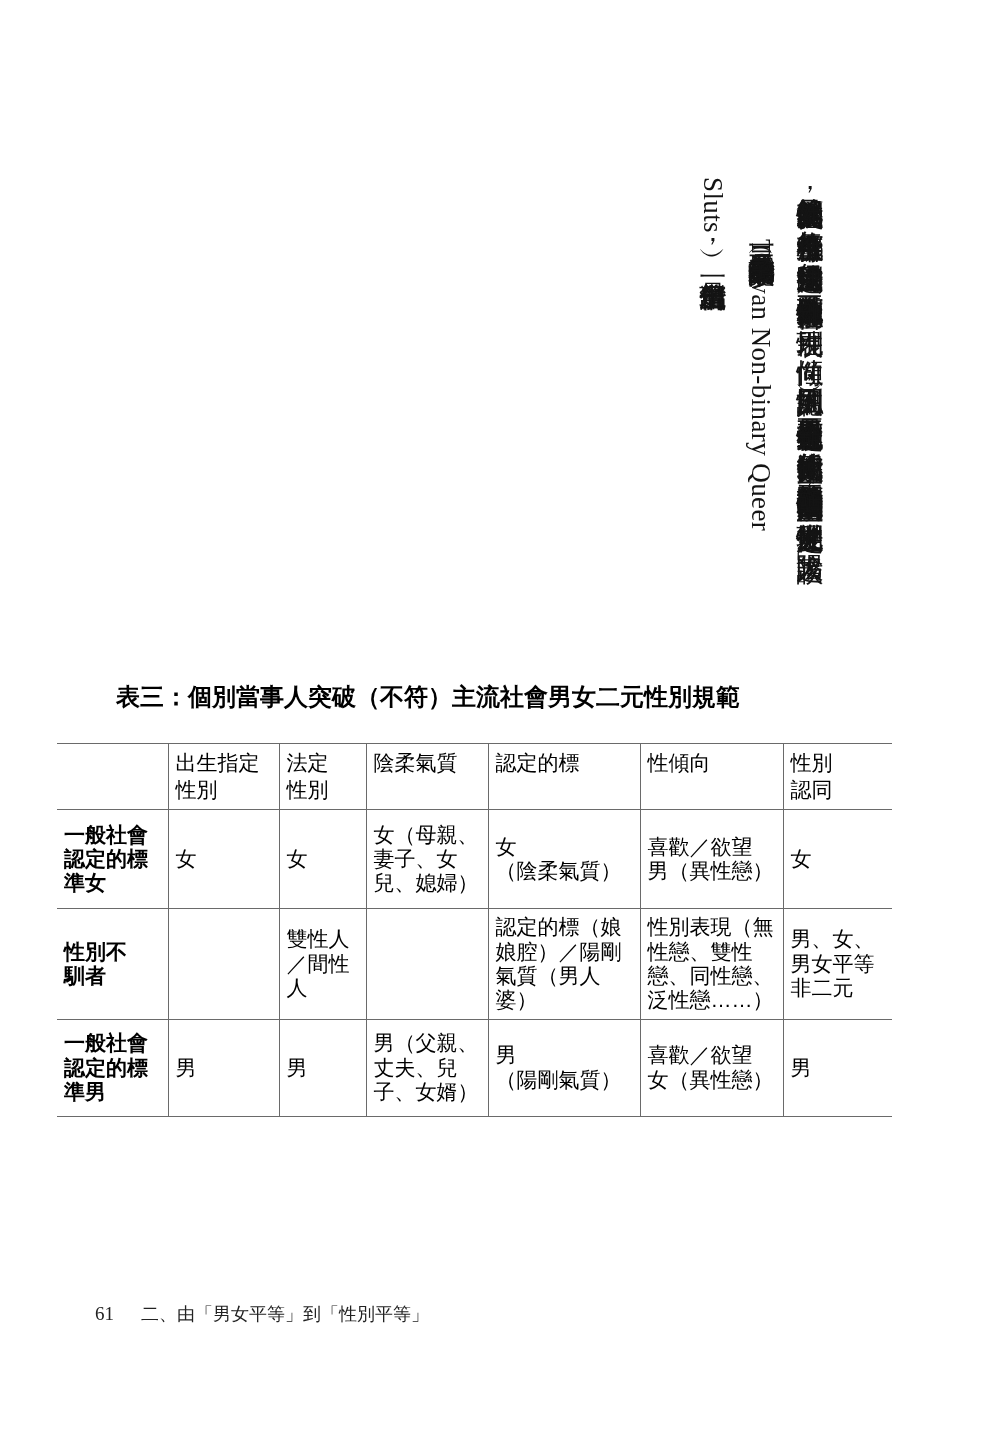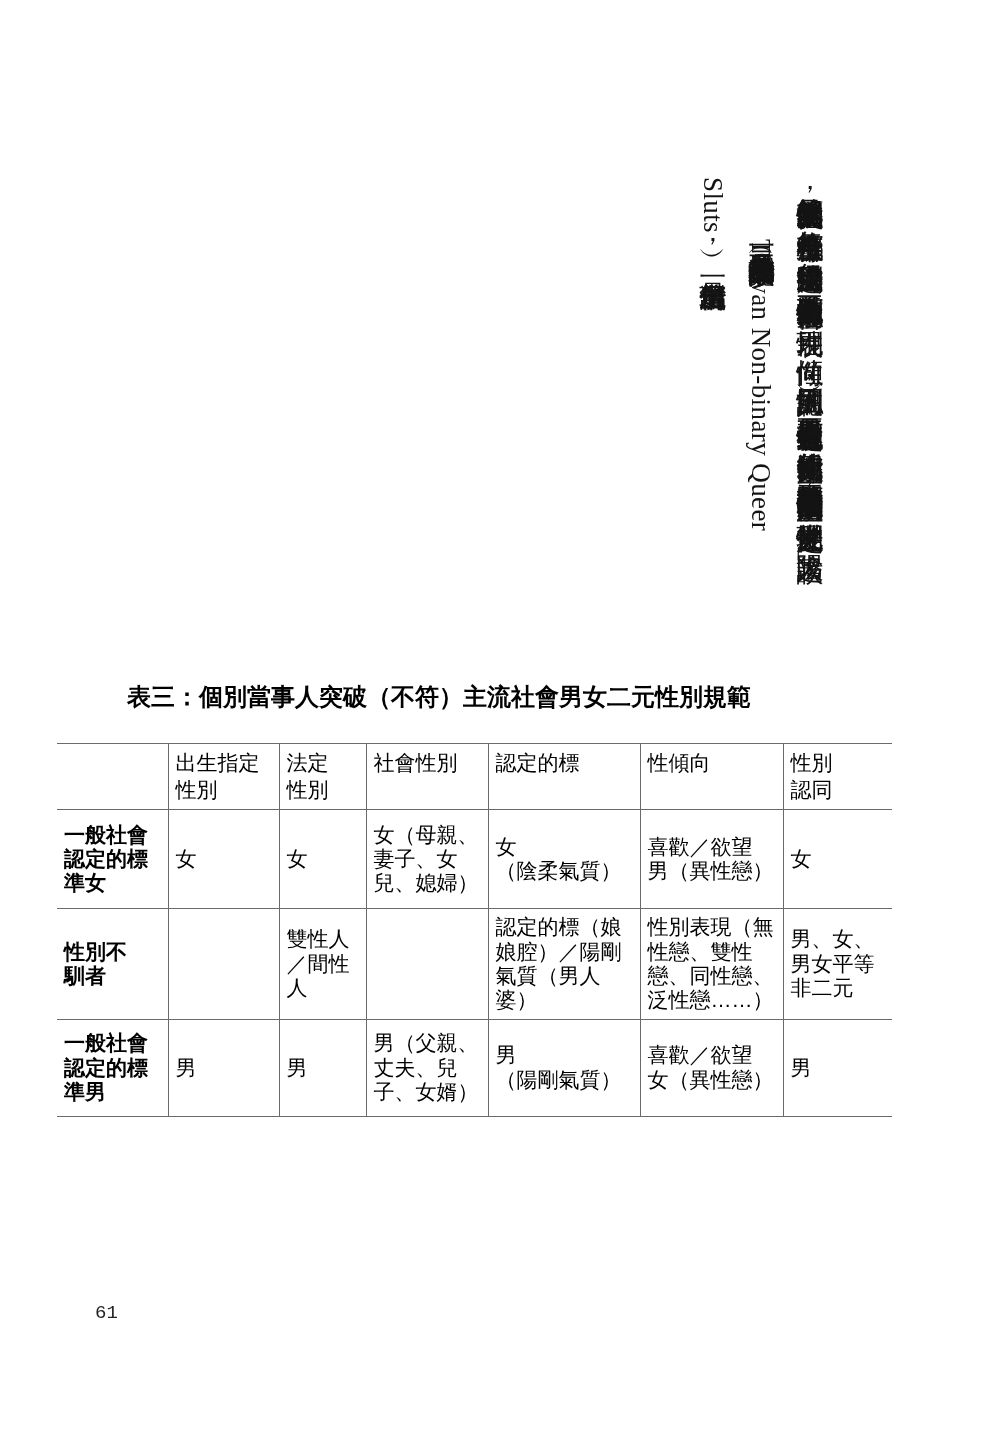--- a/index.html
+++ b/index.html
@@ -11,21 +11,21 @@
   
   .vtext {
     position:absolute; top:177px; right:166px; width:724px; height:414px;
     writing-mode:vertical-rl; text-orientation:mixed;
     font-size:27px; line-height:48.6px; letter-spacing:0.4px; color:#141414;
   }
   .vtext p { margin:0; padding:0; }
   .vtext p.indent { text-indent:2em; }
 
   .table-title {
-    position:absolute; left:127px; top:681px; margin:0;
+    position:absolute; left:116px; top:681px; margin:0;
     font-family:"Liberation Sans", sans-serif;
     font-size:24px; font-weight:bold; color:#000;text-align:right;
   }
 
   table.gtable {
     position:absolute; left:57px; top:743px; width:835px;
     border-collapse:collapse; table-layout:fixed;
     font-family:"Liberation Sans", sans-serif; font-size:21px; color:#000;
   }
   .gtable col.c0 { width:111px; }
@@ -45,21 +45,21 @@
   .gtable thead tr { height:64px;margin-top:24px; }
   .gtable thead th { vertical-align:top; line-height:1.27; }
   .gtable tbody th { font-weight:bold; }
   .gtable tbody tr:nth-child(1) { height:99px; }
   .gtable tbody tr:nth-child(2) { height:109px; }
   .gtable tbody tr:nth-child(3) { height:97px; }
 
   .footer {
     position:absolute; left:95px; top:1302px;
     display:flex; align-items:baseline; gap:27px;
-    font-family:Liberation Mono, monospace; font-size:18px; color:#222;
+    font-family:Liberation Serif, serif; font-size:18px; color:#222;
   }
   .footer .pnum { font-size:19px; }
 </style>
 </head>
 <body>
 
 <div class="page">
 
   <div class="vtext">
     <p>就算是解剖學上無疑義的女性，每一格都符合主流社會標準，仍受法律排除或差別待遇。以及不符合主流各種性別面向標準（社會性別、性別表現、性傾向、性別認同）的男人，只要有一格不服從主流社會之性別規範，你的生活就會比較困難。本書第三章開始將會把目光聚焦於每一個性別欄位中的當事人主體，先從生理性別之「雙性人／陰陽人」談起。</p>
@@ -78,21 +78,21 @@
         <col class="c5">
         <col class="c6">
     </colgroup>
     <thead>
         <tr>
           <th></th>
           <th>出生指定
 性別</th>
           <th>法定
 性別</th>
-          <th>社會性別</th>
+          <th>陰柔氣質</th>
           <th>認定的標</th>
           <th>性傾向</th>
           <th>性別
 認同</th>
         </tr>
       </thead>
     <tbody>
         <tr>
           <th>一般社會
 認定的標
@@ -141,15 +141,16 @@
 （陽剛氣質）</td>
           <td>喜歡／欲望
 女（異性戀）</td>
           <td>男</td>
         </tr>
       </tbody>
   </table>
 
   <div class="footer">
     <span class="pnum">61</span>
+    <span>二、由「男女平等」到「性別平等」</span>
   </div>
 
 </div>
 
 </body></html>

